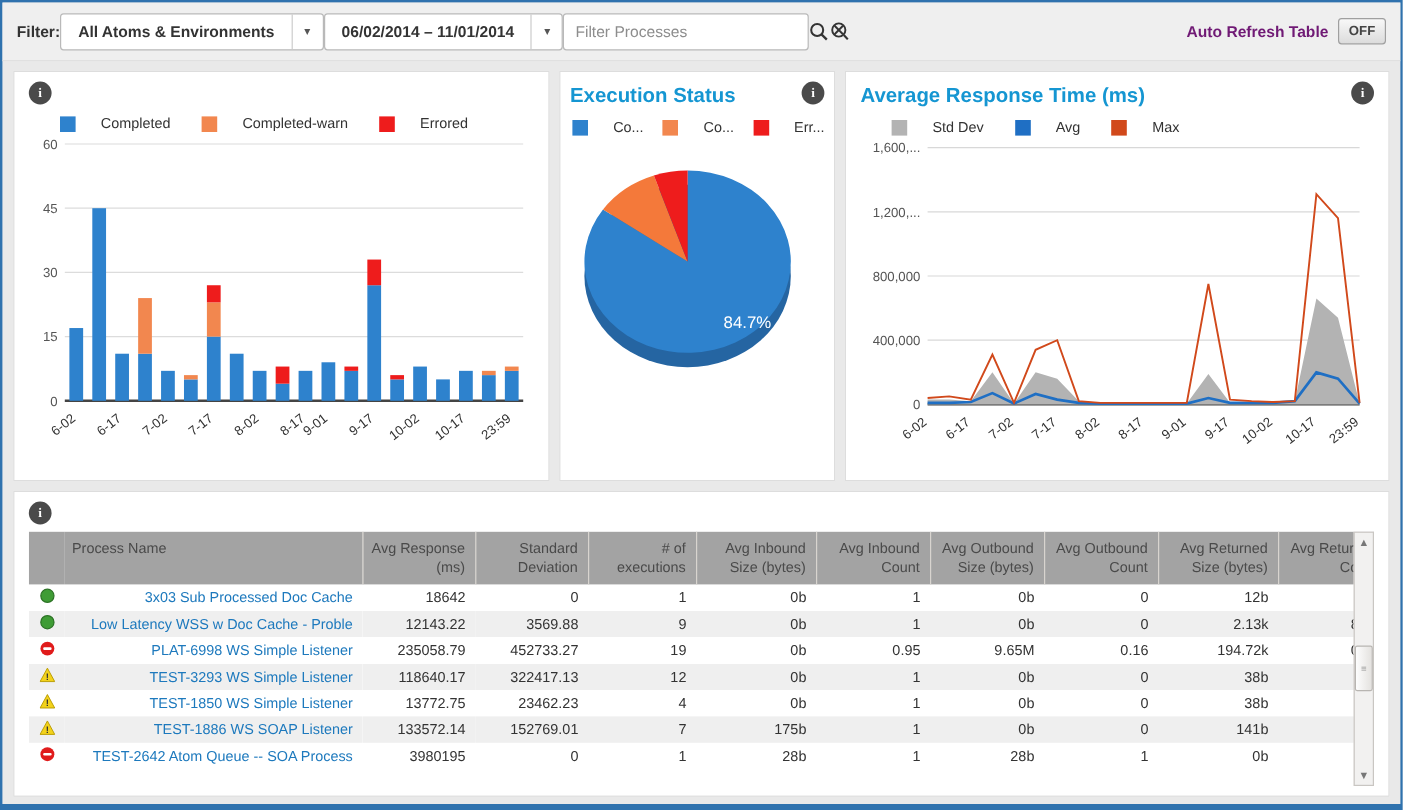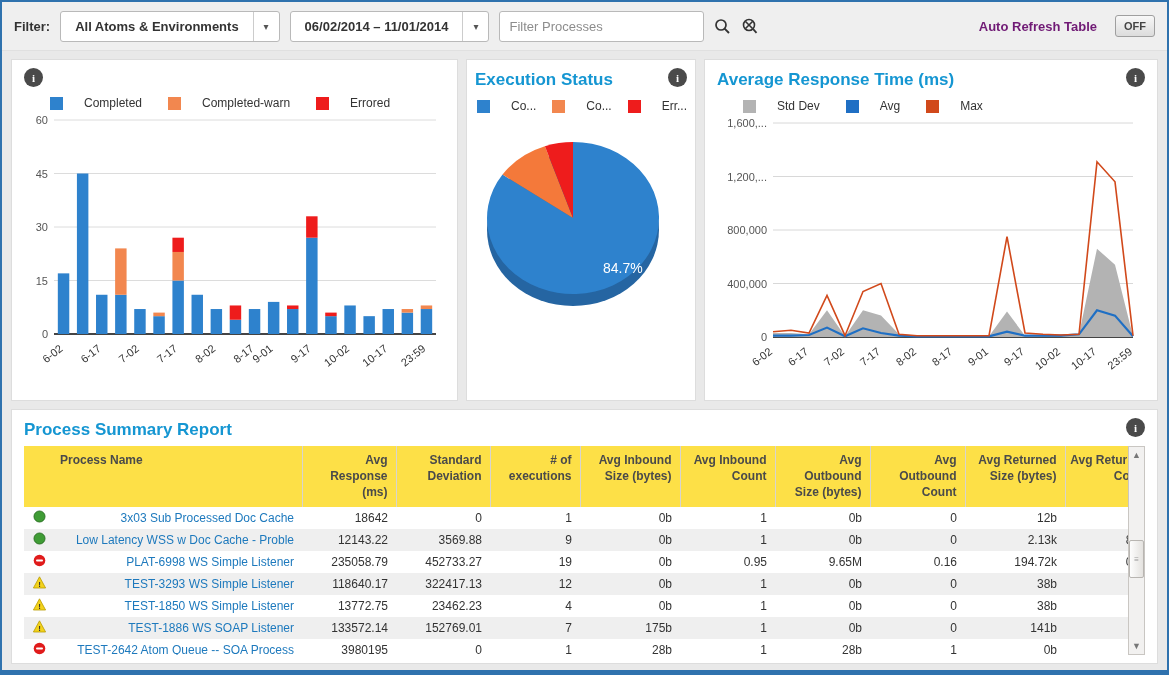--- a/index.html
+++ b/index.html
@@ -14,21 +14,21 @@
     border-bottom: 5px solid #2f72ae;
     background: #e9e9e9;
     display: flex; flex-direction: column;
     overflow: hidden;
   }
   
   .filter-bar {
     height: 49px; flex: 0 0 49px;
     background: #efefef;
     display: flex; align-items: center;
-    padding: 0 12px; gap: 10px;
+    padding: 0 12px; 
     border-bottom: 1px solid #e0e0e0;
   }
   .filter-label { font-size: 13px; font-weight: bold; color: #333; }
   .dropdown {
     height: 31px; background: #fff;
     border: 1px solid #b9b9b9; border-radius: 3px;
     display: flex; align-items: center; cursor: pointer;
   }
   .dd-value {
     font-size: 13px; font-weight: bold; color: #333;
@@ -89,21 +89,21 @@
     margin: 2px 9px 6px 9px; flex: 1;
     display: flex; flex-direction: column; overflow: hidden;
   }
   .table-wrap { position: relative; margin-top: 6px; flex: 1; overflow: hidden; }
   table.summary {
     width: calc(100% - 17px);
     border-collapse: collapse; table-layout: fixed;
     font-size: 12px; color: #333;
   }
   table.summary thead th {
-    background: #fde047; color: #4a4a4a; font-weight: bold;
+    background: #a3a3a3; color: #4a4a4a; font-weight: normal;
     text-align: right; vertical-align: top;
     padding: 6px 8px 6px 4px; border-right: 1px solid #d8d4cf;
     font-size: 12px; line-height: 1.35; margin-top: 40px;
   }
   table.summary thead th.col-name { text-align: left; padding-left: 6px; }
   table.summary thead th.col-status { border-right: none; }
   table.summary tbody td {
     padding: 3px 8px 3px 4px; text-align: right; white-space: nowrap;
     overflow: hidden; height: 20px;
   }
@@ -318,21 +318,20 @@
           <text x="308" y="240" font-size="11" fill="#333" text-anchor="end" transform="rotate(-38 308 240)">9-17</text>
           <text x="344" y="240" font-size="11" fill="#333" text-anchor="end" transform="rotate(-38 344 240)">10-02</text>
           <text x="380" y="240" font-size="11" fill="#333" text-anchor="end" transform="rotate(-38 380 240)">10-17</text>
           <text x="416" y="240" font-size="11" fill="#333" text-anchor="end" transform="rotate(-38 416 240)">23:59</text>
         </svg>
     </section>
   </div>
 
   <section class="panel table-panel">
     <div class="panel-head">
-      <h2 class="panel-title">Process Summary Report</h2>
       <span class="info-badge">i</span>
     </div>
     <div class="table-wrap">
       <table class="summary">
         <colgroup id="summary-cols">
             <col style="width: 30px;">
             <col style="width: 248px;">
             <col style="width: 94px;">
             <col style="width: 94px;">
             <col style="width: 90px;">

